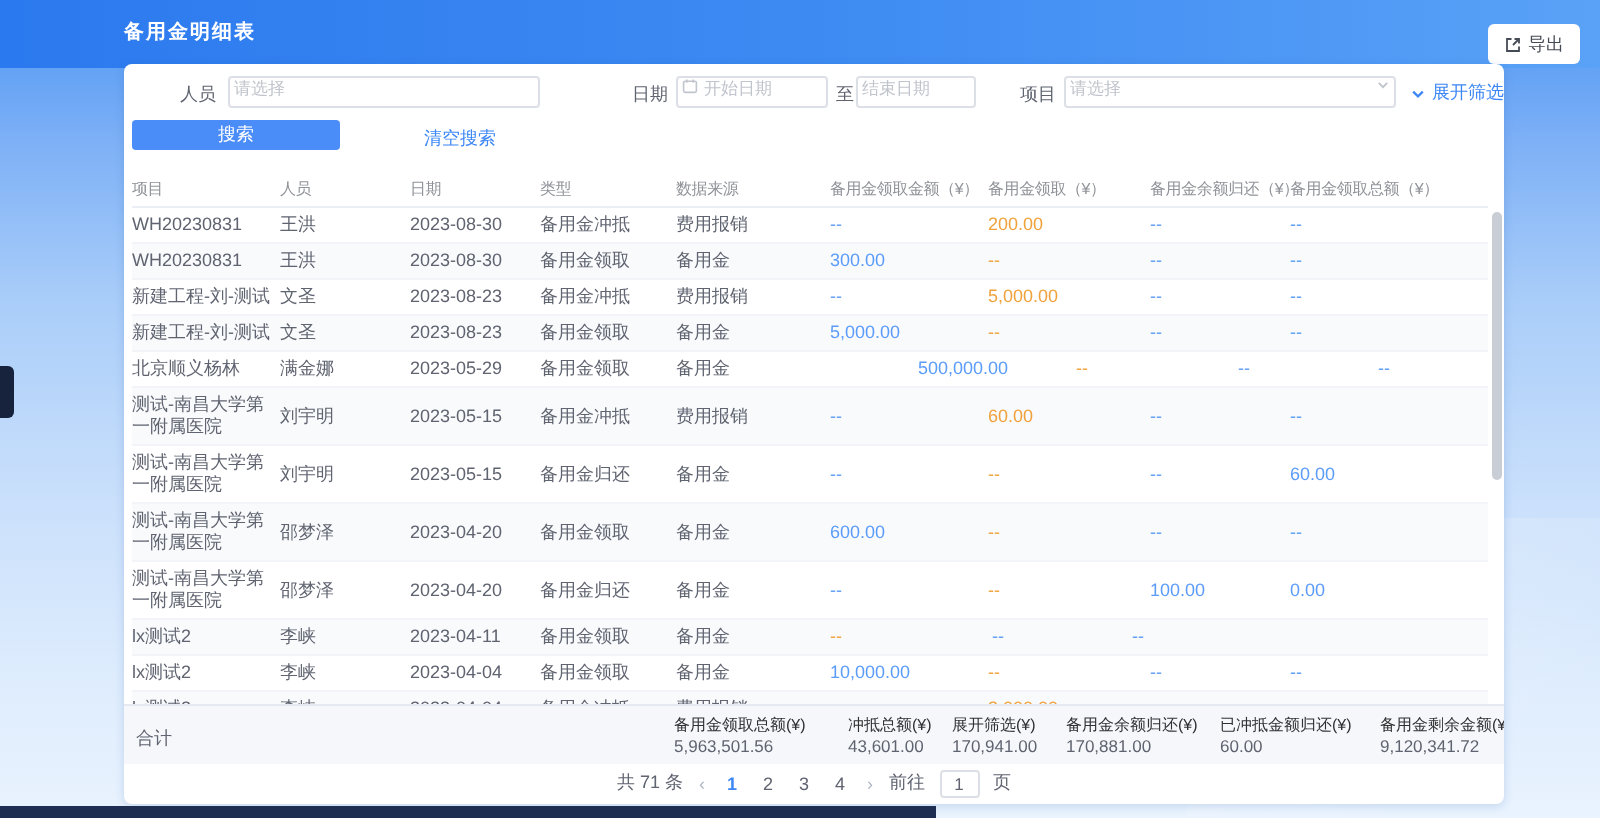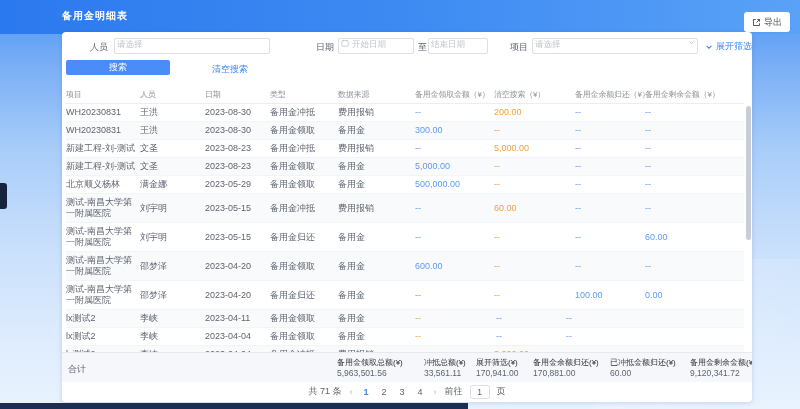--- a/index.html
+++ b/index.html
@@ -136,23 +136,23 @@
     <button class="search-btn">搜索</button>
     <a class="clear-link">清空搜索</a>
 
     <div class="thead" id="thead">
         <span class="th" style="width: 74px;">项目</span>
         <span class="th" style="width: 65px;">人员</span>
         <span class="th" style="width: 65px;">日期</span>
         <span class="th" style="width: 68px;">类型</span>
         <span class="th" style="width: 77px;">数据来源</span>
         <span class="th" style="width: 79px;">备用金领取金额（¥）</span>
-        <span class="th" style="width: 81px;">清空搜索（¥）</span>
+        <span class="th" style="width: 81px;">备用金领取（¥）</span>
         <span class="th" style="width: 70px;">备用金余额归还（¥）</span>
-        <span class="th" style="width: 96px;">备用金剩余金额（¥）</span>
+        <span class="th" style="width: 96px;">备用金领取总额（¥）</span>
       </div>
     <div class="tbody" id="tbody">
         <div class="tr">
           <span class="td" style="width: 74px;">WH20230831</span>
           <span class="td" style="width: 65px;">王洪</span>
           <span class="td" style="width: 65px;">2023-08-30</span>
           <span class="td" style="width: 68px;">备用金冲抵</span>
           <span class="td" style="width: 77px;">费用报销</span>
           <span class="td blue" style="width: 79px;">--</span>
           <span class="td orange" style="width: 81px;">200.00</span>
@@ -191,21 +191,21 @@
           <span class="td orange" style="width: 81px;">--</span>
           <span class="td blue" style="width: 70px;">--</span>
           <span class="td blue" style="width: 96px;">--</span>
         </div>
         <div class="tr">
           <span class="td" style="width: 74px;">北京顺义杨林</span>
           <span class="td" style="width: 65px;">满金娜</span>
           <span class="td" style="width: 65px;">2023-05-29</span>
           <span class="td" style="width: 68px;">备用金领取</span>
           <span class="td" style="width: 77px;">备用金</span>
-          <span class="td blue" style="width: 79px;">500,000.00</span>
+          <span class="td blue" style="width: 79px; margin-left: 44px;">500,000.00</span>
           <span class="td orange" style="width: 81px;">--</span>
           <span class="td blue" style="width: 70px;">--</span>
           <span class="td blue" style="width: 96px;">--</span>
         </div>
         <div class="tr alt">
           <span class="td" style="width: 74px;">测试-南昌大学第一附属医院</span>
           <span class="td" style="width: 65px;">刘宇明</span>
           <span class="td" style="width: 65px;">2023-05-15</span>
           <span class="td" style="width: 68px;">备用金冲抵</span>
           <span class="td" style="width: 77px;">费用报销</span>
@@ -256,20 +256,21 @@
           <span class="td orange" style="width: 81px;">--</span>
           <span class="td blue" style="width: 70px;">--</span>
           <span class="td blue" style="width: 96px;">--</span>
         </div>
         <div class="tr">
           <span class="td" style="width: 74px;">lx测试2</span>
           <span class="td" style="width: 65px;">李峡</span>
           <span class="td" style="width: 65px;">2023-04-04</span>
           <span class="td" style="width: 68px;">备用金领取</span>
           <span class="td" style="width: 77px;">备用金</span>
+          <span class="td blue" style="width: 79px;">10,000.00</span>
           <span class="td orange" style="width: 81px;">--</span>
           <span class="td blue" style="width: 70px;">--</span>
           <span class="td blue" style="width: 96px;">--</span>
         </div>
         <div class="tr alt">
           <span class="td" style="width: 74px;">lx测试2</span>
           <span class="td" style="width: 65px;">李峡</span>
           <span class="td" style="width: 65px;">2023-04-04</span>
           <span class="td" style="width: 68px;">备用金冲抵</span>
           <span class="td" style="width: 77px;">费用报销</span>
@@ -283,21 +284,21 @@
 
     <div class="summary">
       <span class="sum-label">合计</span>
       <div id="sumitems">
           <div class="sum-item" style="left: 275px;">
             <span class="lab">备用金领取总额(¥)</span>
             <span class="val">5,963,501.56</span>
           </div>
           <div class="sum-item" style="left: 362px;">
             <span class="lab">冲抵总额(¥)</span>
-            <span class="val">33,561.11</span>
+            <span class="val">43,601.00</span>
           </div>
           <div class="sum-item" style="left: 414px;">
             <span class="lab">展开筛选(¥)</span>
             <span class="val">170,941.00</span>
           </div>
           <div class="sum-item" style="left: 471px;">
             <span class="lab">备用金余额归还(¥)</span>
             <span class="val">170,881.00</span>
           </div>
           <div class="sum-item" style="left: 548px;">

